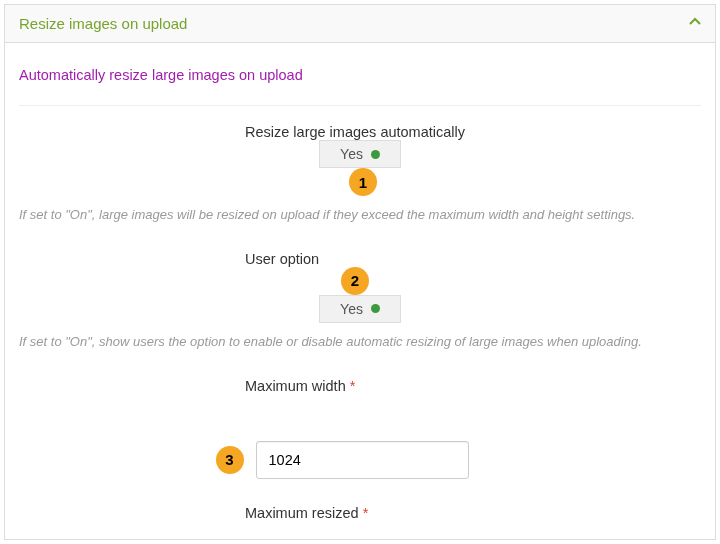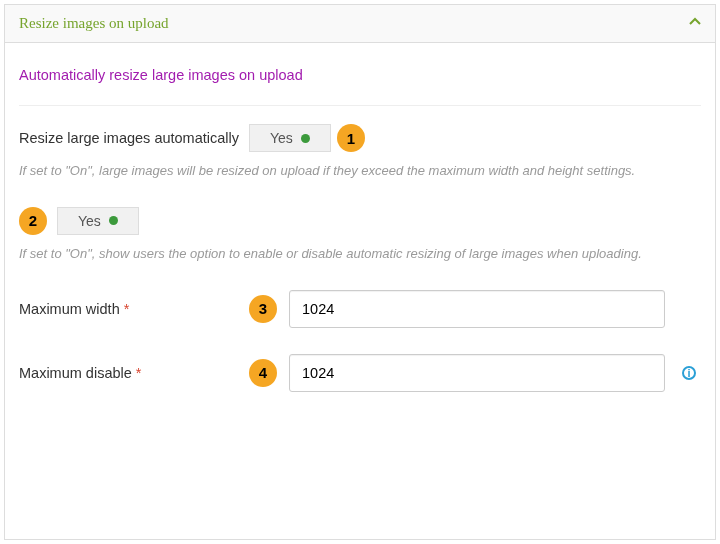--- a/index.html
+++ b/index.html
@@ -21,21 +21,20 @@
     background: #f9f9f9;
     border-bottom: 1px solid #ddd;
     padding: 10px 14px;
     display: flex;
     justify-content: space-between;
     align-items: center;
   }
   .panel-title {
     color: #76a42d;
     font-size: 15px;
-    font-family: Liberation Serif, serif;
   }
   .collapse-caret {
     color: #76a42d;
     font-size: 13px;
     cursor: pointer;
   }
   .panel-body {
     padding: 16px 14px 0 14px;
   }
   .section-desc {
@@ -46,20 +45,21 @@
   .divider {
     border: none;
     border-top: 1px solid #eee;
     margin: 0 0 18px 0;
   }
   .row {
     display: flex;
     align-items: center;
     margin-bottom: 10px;
     position: relative;
+    flex-direction: column;
   }
   .label {
     width: 230px;
     font-size: 14.5px;
     color: #333;
     padding-right: 8px;
   }
   .req {
     color: #d8452f;
   }
@@ -131,21 +131,21 @@
     border-radius: 50%;
     border: 2px solid #2a9fd6;
     color: #2a9fd6;
     font-size: 11px;
     font-weight: 700;
     display: flex;
     align-items: center;
     justify-content: center;
     cursor: pointer;
   }
-  .row-input { margin-bottom: 26px; }
+  .row-input { margin-bottom: 26px; gap: 47px; }
 </style>
 </head>
 <body>
 
 <div class="panel">
 
   <div class="panel-header">
     <span class="panel-title">Resize images on upload</span>
     <span class="collapse-caret">
       <svg width="12" height="12" viewBox="0 0 12 12">
@@ -163,20 +163,21 @@
       <div class="label">Resize large images automatically</div>
       <div class="yes-chip">
         <span>Yes</span>
         <span class="dot"></span>
       </div>
       <div class="badge badge-gap-left">1</div>
     </div>
     <div class="help">If set to "On", large images will be resized on upload if they exceed the maximum width and height settings.</div>
 
     <div class="row">
+      <div class="label">User option</div>
       <div class="badge badge-gap-right">2</div>
       <div class="yes-chip">
         <span>Yes</span>
         <span class="dot"></span>
       </div>
     </div>
     <div class="help">If set to "On", show users the option to enable or disable automatic resizing of large images when uploading.</div>
 
     <div class="row row-input">
       <div class="label">
@@ -185,21 +186,21 @@
       </div>
       <div class="num-area">
         <div class="badge">3</div>
         <input class="text-input" type="text" value="1024" style="">
         <div class="info-area"></div>
       </div>
     </div>
 
     <div class="row row-input">
       <div class="label">
-        <span>Maximum disable</span>
+        <span>Maximum resized</span>
         <span class="req">*</span>
       </div>
       <div class="num-area">
         <div class="badge">4</div>
         <input class="text-input" type="text" value="1024" style="">
         <div class="info-area">
           <span class="info-icon">i</span>
         </div>
       </div>
     </div>

